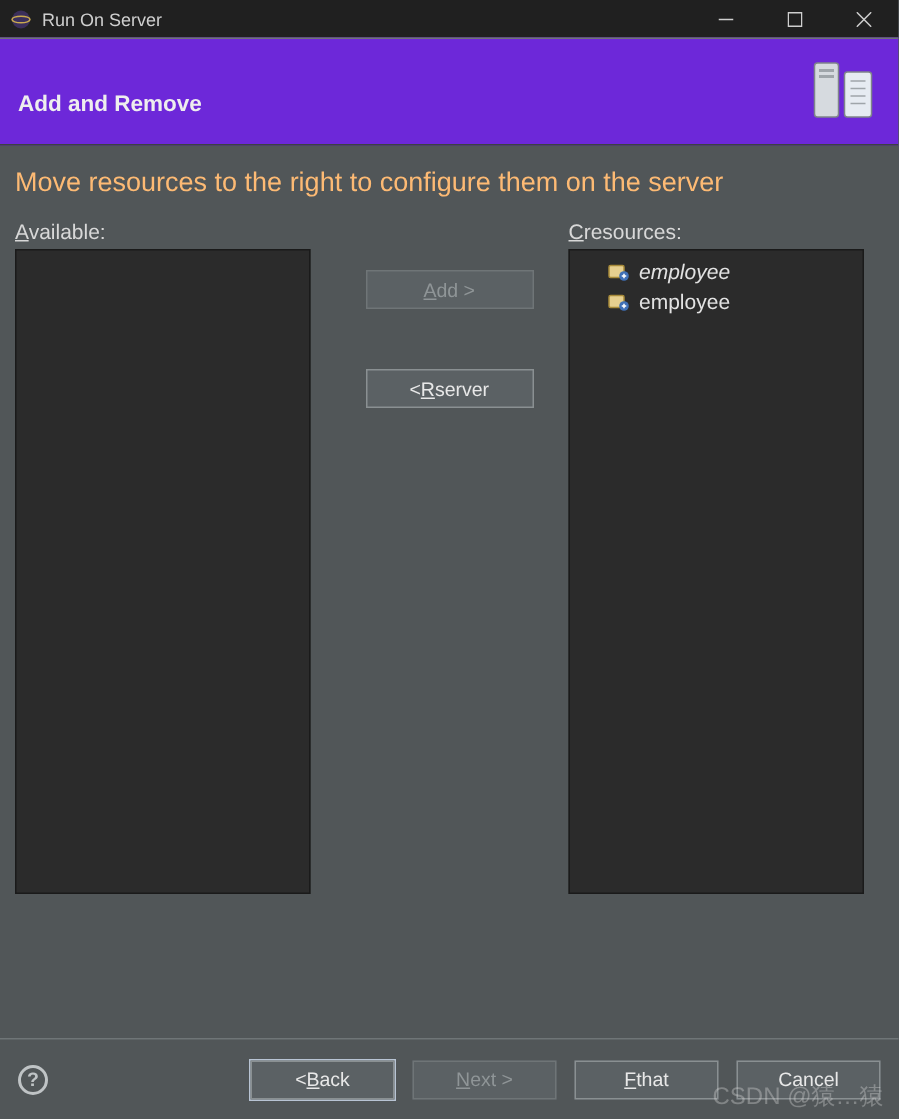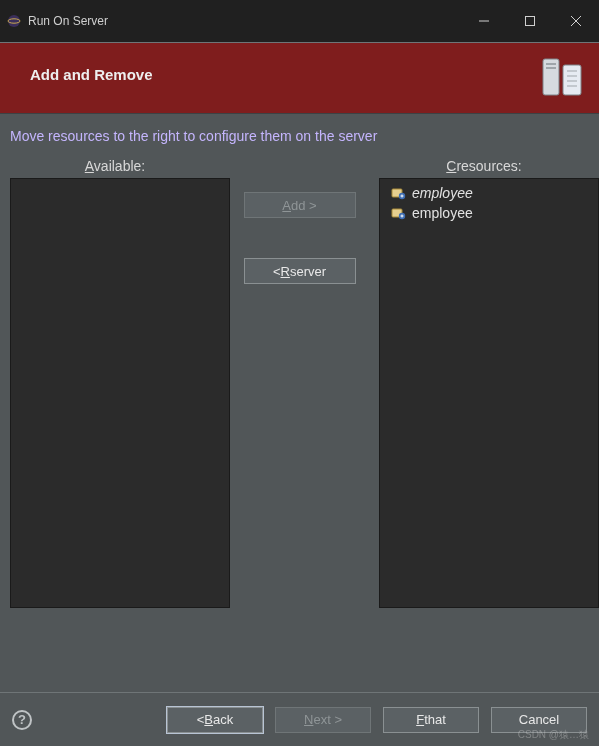--- a/index.html
+++ b/index.html
@@ -6,21 +6,21 @@
   body {
     margin: 0; padding: 0;
     width: 599px; height: 746px;
     background: #515658;
     color: #d8d8d8;
     overflow: hidden;
     font-size: 13px;
   }
   
   .titlebar {
-    height: 42px;
+    height: 25px;
     background: #202020;
     display: flex; align-items: center;
     padding: 0 0 0 6px;
     color: #cfcfcf;
     font-size: 12px;
   }
   .titlebar .app-icon {
     width: 16px; height: 16px;
     margin-right: 6px;
     display: flex; align-items: center; justify-content: center;
@@ -28,43 +28,43 @@
   .titlebar .title-text { flex: 0 0 auto; }
   .titlebar .spacer { flex: 1; }
   .win-btn {
     width: 46px; height: 30px;
     display: flex; align-items: center; justify-content: center;
     color: #cfcfcf;
   }
   .win-btn svg { width: 10px; height: 10px; }
   
   .header {
-    background: #7f1d1d;
+    background: #6d28d9;
     border-top: 1px solid #6f7577;
     border-bottom: 1px solid #3d4143;
-    padding: 10px 14px 12px 30px;
-    display: flex; align-items: center;
+    padding: 10px 14px 12px 12px;
+    display: flex; align-items: flex-end;
   }
   .header-text { flex: 1; }
   .header-title { font-size: 15px; font-weight: 600; color: #eeeeee; margin-bottom: 6px; }
   .header-sub { font-size: 13px; color: #b0b4b6; }
   .header-icon { width: 48px; height: 48px; margin-left: 10px; }
   
   .content {
     padding: 14px 10px 10px 10px;
   }
-  .instruction { font-size: 14px; color: #c4b5fd; margin-bottom: 14px; }
-  .cols { display: flex; text-align: center; }
+  .instruction { font-size: 18px; color: #fdba74; margin-bottom: 14px; }
+  .cols { display: flex; }
   .col-label { font-size: 14px; margin-bottom: 4px; }
   .col-label .mn { text-decoration: underline; }
   .listbox {
     background: #2b2b2b;
     border: 1px solid #1a1a1a;
-    width: 220px; height: 430px;
-    padding: 4px 8px;
+    width: 197px; height: 430px;
+    padding: 4px 22px;
     overflow: auto;
   }
   .col-left { width: 210px; }
   .col-mid {
     flex: 1;
     display: flex; flex-direction: column;
     align-items: center;
     padding-top: 34px;
   }
   .col-right { width: 210px; }
@@ -122,21 +122,21 @@
     font-size: 13px;
     display: flex; align-items: center; justify-content: center;
     margin-left: 12px;
     cursor: pointer;
   }
   .wiz-btn.disabled { color: #8f9597; border-color: #6f7577; cursor: default; }
   .wiz-btn.default { box-shadow: 0 0 0 1px #b8c4d4; }
   .wiz-btn .mn { text-decoration: underline; }
   .watermark {
     position: absolute; right: 10px; bottom: 4px;
-    font-size: 10px; color: rgba(220,220,220,0.35);
+    font-size: 16px; color: rgba(220,220,220,0.35);
     pointer-events: none;
   }
 </style>
 </head>
 <body>
 
 <div class="titlebar">
   <span class="app-icon">
     <svg viewBox="0 0 16 16">
         <circle cx="8" cy="8" r="6" fill="#3b2f5b"></circle>

